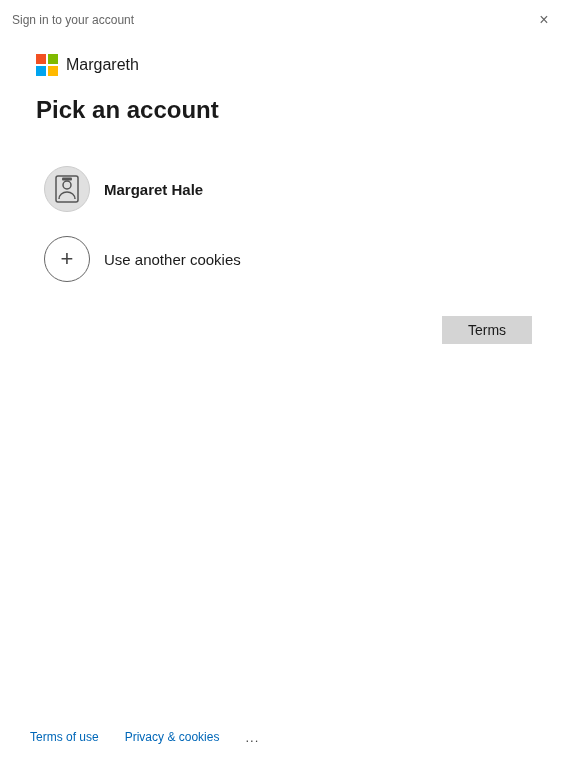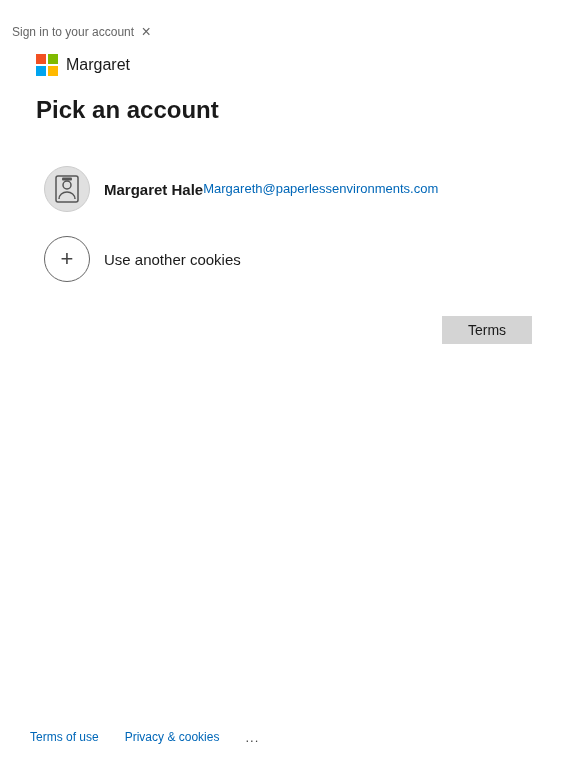--- a/index.html
+++ b/index.html
@@ -12,22 +12,23 @@
       width: 568px;
       height: 760px;
       font-family: 'Segoe UI', Arial, sans-serif;
       background: #ffffff;
       position: relative;
       overflow: hidden;
     }
 
     .title-bar {
       display: flex;
-      align-items: center;
-      padding: 20px 12px 6px 12px;
+      justify-content: space-between;
+      align-items: center;
+      padding: 8px 12px 6px 12px;
       position: absolute;
       top: 0;
       left: 0;
       right: 0;
     }
 
     .title-text {
       font-size: 12px;
       color: #666;
     }
@@ -228,37 +229,36 @@
 
 <div class="main-content">
 
   <div class="microsoft-logo">
     <div class="logo-grid">
       <div class="logo-red"></div>
       <div class="logo-green"></div>
       <div class="logo-blue"></div>
       <div class="logo-yellow"></div>
     </div>
-    <span class="microsoft-text">Margaret</span>
+    <span class="microsoft-text">Margareth</span>
   </div>
 
   <h1 class="page-title">Pick an account</h1>
 
   <div class="account-item">
     <div class="avatar-circle">
       <svg class="avatar-icon" viewBox="0 0 26 28" fill="none" xmlns="http://www.w3.org/2000/svg">
         <rect x="2" y="1" width="22" height="26" rx="2" stroke="#555" stroke-width="1.5" fill="none"></rect>
         <circle cx="13" cy="10" r="4" stroke="#555" stroke-width="1.5" fill="none"></circle>
         <path d="M5 24c0-4 3.6-7 8-7s8 3 8 7" stroke="#555" stroke-width="1.5" fill="none"></path>
         <rect x="8" y="2.5" width="10" height="3" rx="1" fill="#555"></rect>
       </svg>
     </div>
     <div class="account-info">
       <span class="account-name">Margaret Hale</span>
-      <span class="account-email">Margareth@paperlessenvironments.com</span>
     </div>
   </div>
 
   <div class="add-account-item">
     <div class="plus-circle">
       <span class="plus-symbol">+</span>
     </div>
     <span class="add-account-label">Use another cookies</span>
   </div>
 

